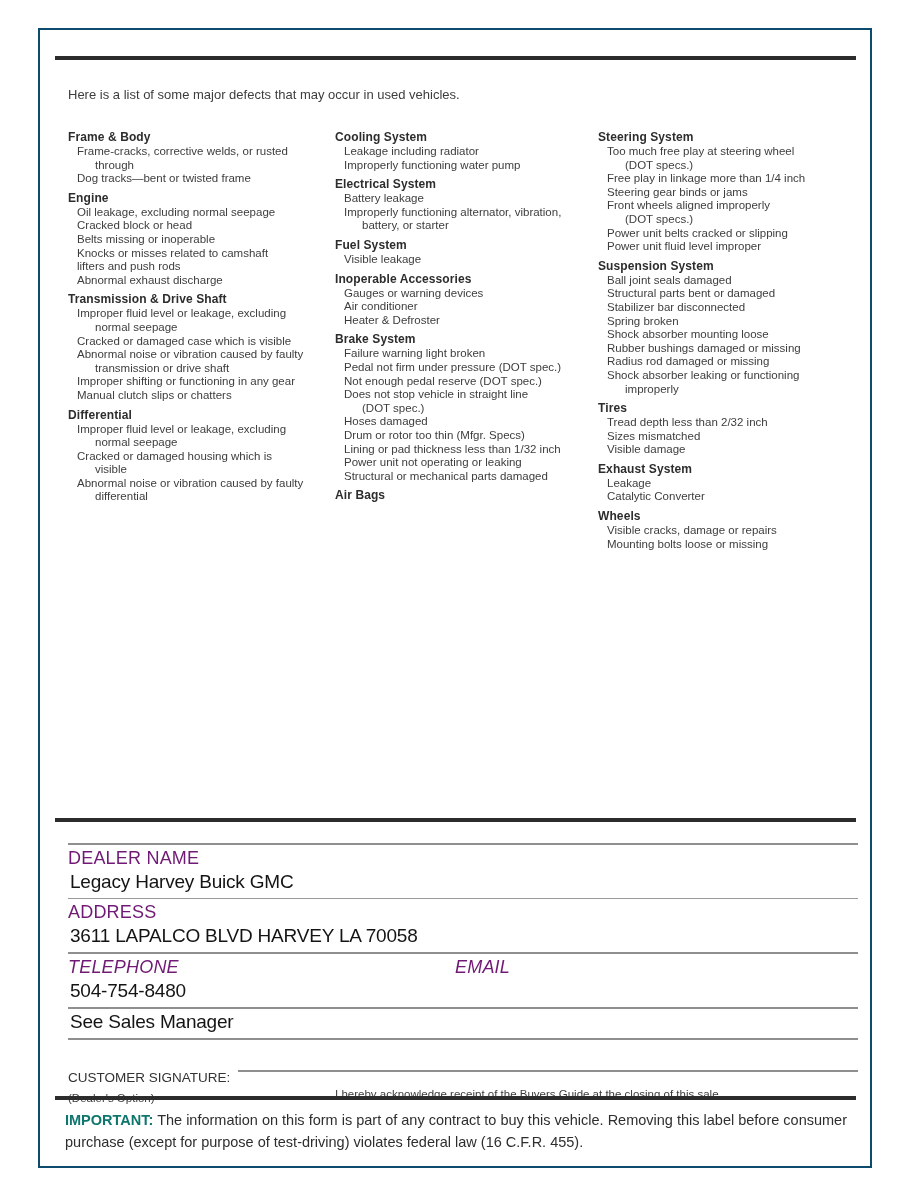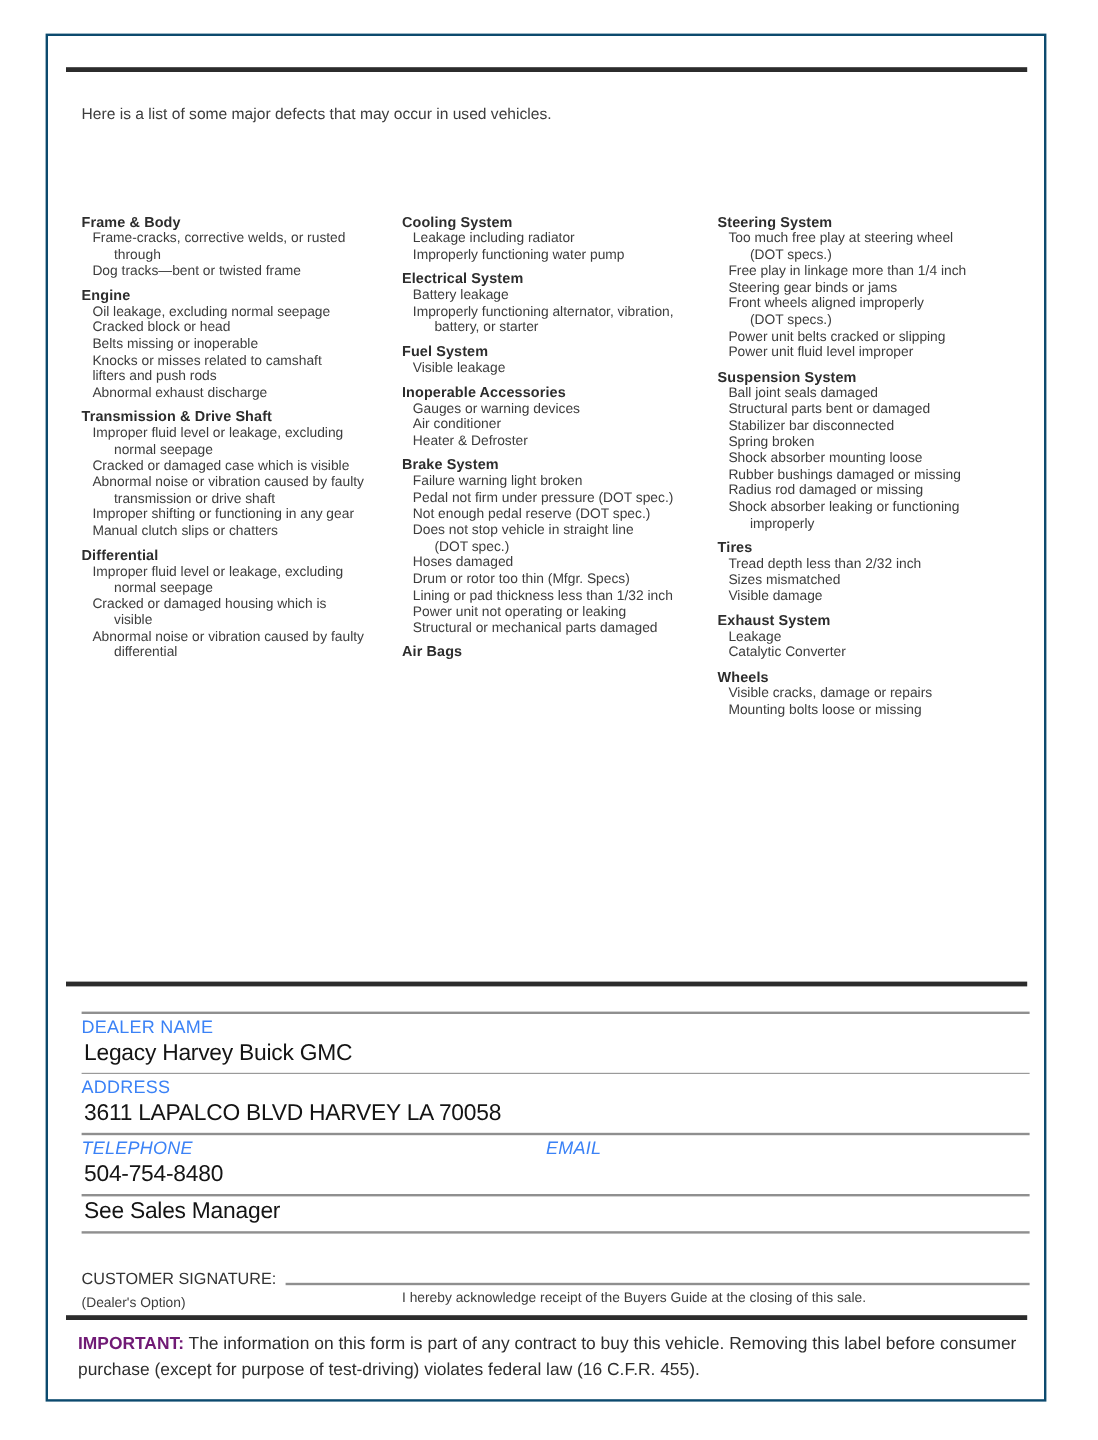--- a/index.html
+++ b/index.html
@@ -19,57 +19,57 @@
     background: #fff;
   }
   .frame > * { position: absolute; }
   .thick-rule { height: 4px; background: #2c2c2c; left: 15px; width: 801px; }
   .rule-top    { top: 26px; }
   .rule-mid    { top: 788px; }
   .rule-sig    { top: 1066px; }
 
   .intro { top: 57px; left: 28px; font-size: 13px; color: #3d3d3d; }
 
-  .columns { top: 100px; left: 28px; width: 788px; display: flex; margin-top: 48px; }
+  .columns { top: 100px; left: 28px; width: 788px; display: flex; }
   .col { box-sizing: border-box; }
   .col-1 { width: 267px; }
   .col-2 { width: 263px; }
   .col-3 { width: 250px; }
   .sec-title {
     font-weight: bold; font-size: 12px; color: #2d2d2d;
     margin: 5px 0 1px 0; letter-spacing: .1px;
   }
   .sec:first-child .sec-title { margin-top: 0; }
   .line { font-size: 11.5px; line-height: 13.6px; color: #3d3d3d; white-space: nowrap; }
   .line.i1 { padding-left: 9px; }
   .line.i2 { padding-left: 27px; }
 
   .dealer { top: 813px; left: 28px; width: 790px; }
   .dealer > * { position: static; }
   .field-rule  { border-top: 2px solid #8f8f8f; height: 0; }
   .field-rule.thin { border-top-width: 1px; border-top-color: #9a9a9a; }
-  .field-label { font-size: 15px; color: #3b82f6; margin: 3px 0 0 0; letter-spacing: .2px; }
+  .field-label { font-size: 18px; color: #701a75; margin: 3px 0 0 0; letter-spacing: .2px; }
   .field-value {
     font-size: 19px; color: #141414; margin: 2px 0 5px 2px;
     letter-spacing: -0.2px;
   }
   .tel-row { display: flex; }
   .tel-row .email-label { margin-left: 0; position: absolute; left: 387px; }
   .tel-row { position: relative; font-style: italic; }
 
   .sig-block { margin-top: 30px; }
-  .sig-row { display: flex; align-items: flex-end; }
+  .sig-row { display: flex; align-items: flex-start; }
   .sig-label { font-size: 13.5px; color: #333; white-space: nowrap; }
   .sig-line { flex: 1; border-bottom: 2px solid #8f8f8f; margin: 0 0 2px 8px; }
   .sig-sub-row { position: relative; margin-top: 3px; height: 16px; }
   .sig-sub { font-size: 11.5px; color: #3d3d3d; }
   .sig-ack { position: absolute; left: 267px; top: 0; font-size: 11.5px; color: #3d3d3d; white-space: nowrap; }
 
   .important { top: 1080px; left: 25px; width: 788px; font-size: 14.5px; line-height: 21.5px; color: #2e2e2e; }
-  .important b { color: #701a75; }
+  .important b { color: #0f766e; }
 </style>
 </head>
 <body>
 
 <div class="frame">
 
   <div class="thick-rule rule-top"></div>
 
   <div class="intro">Here is a list of some major defects that may occur in used vehicles.</div>
 

